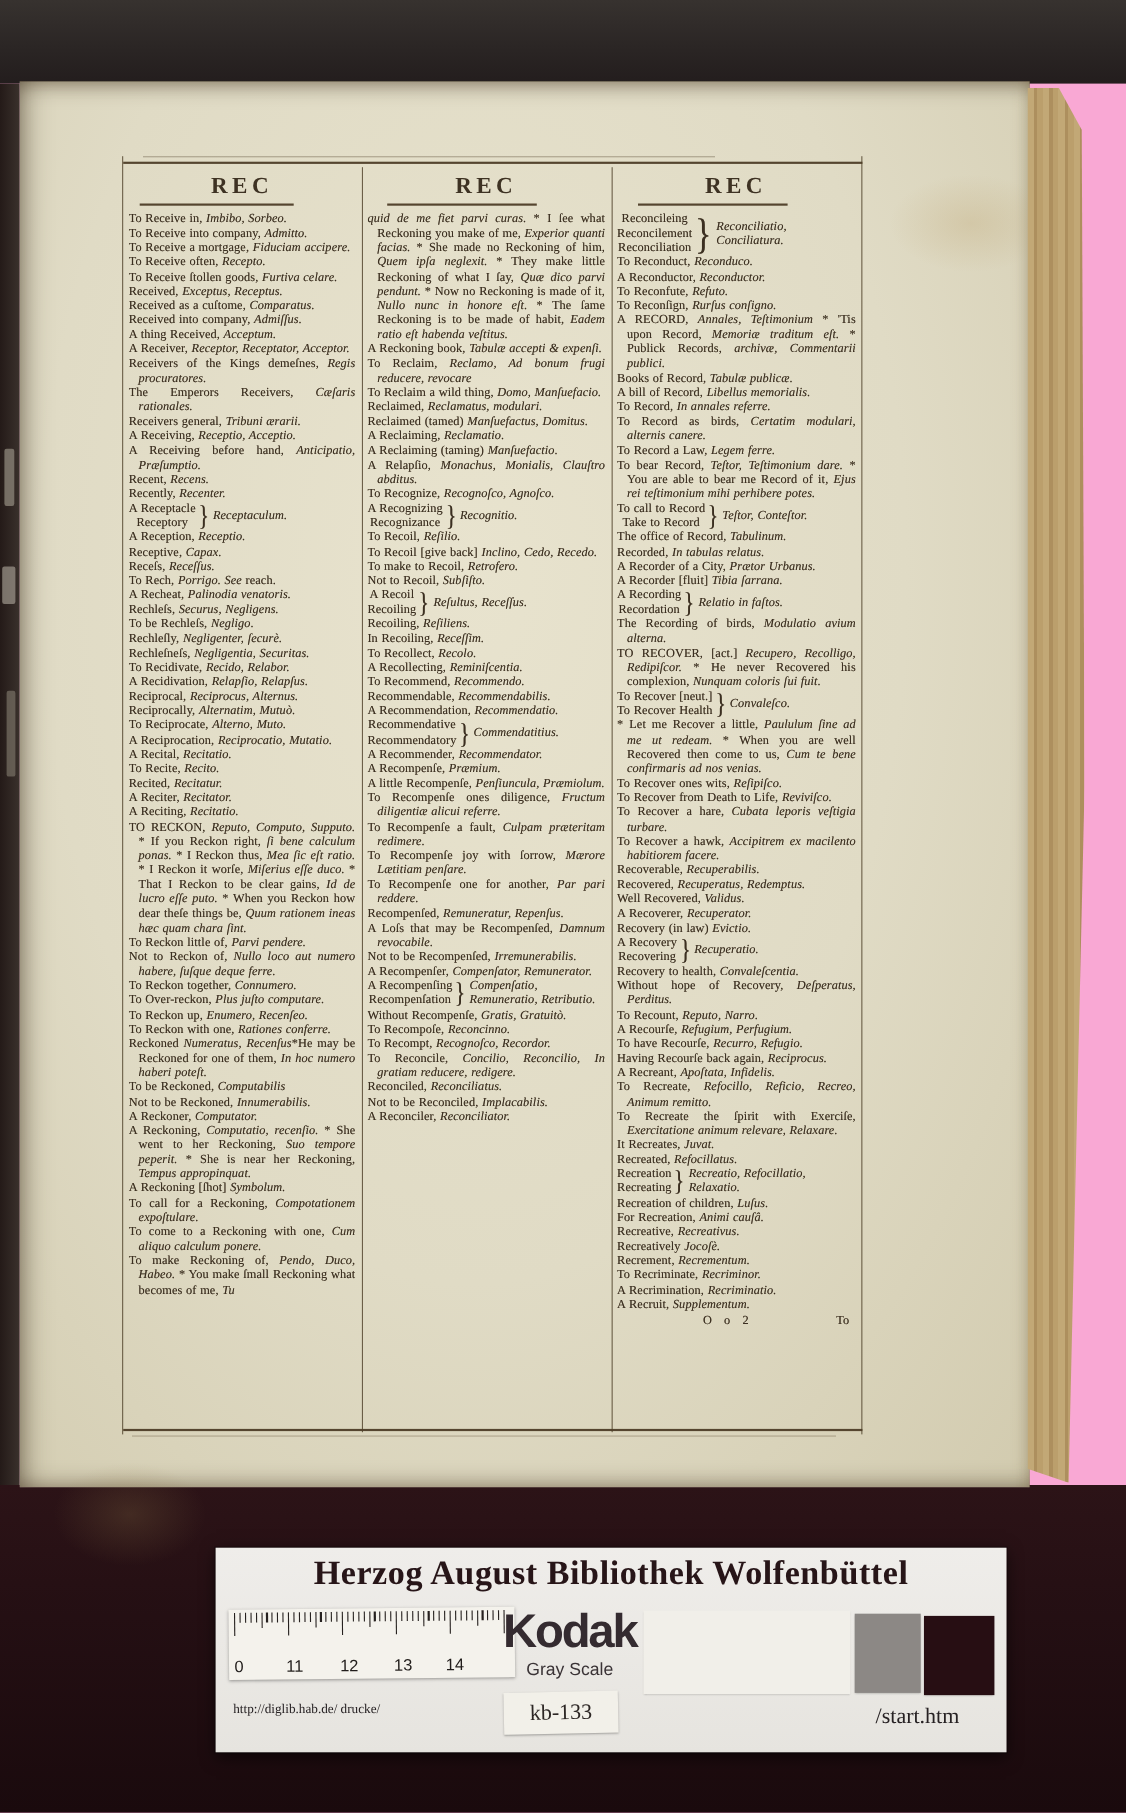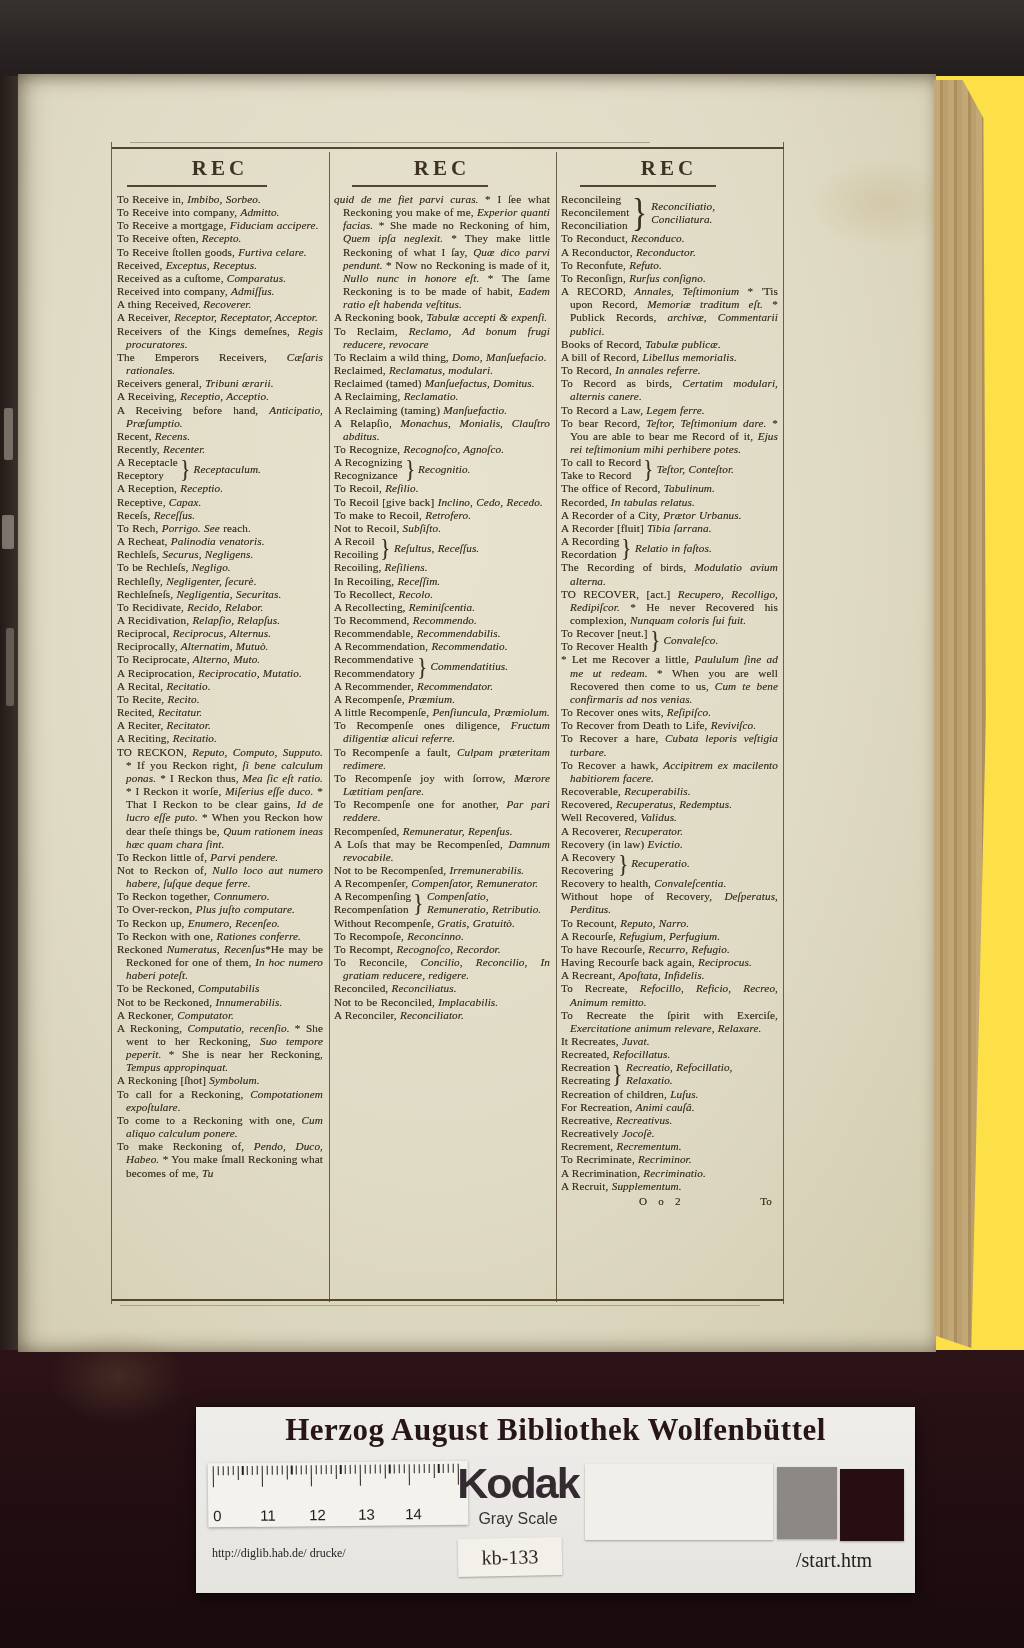--- a/index.html
+++ b/index.html
@@ -1,17 +1,17 @@
 <!DOCTYPE html>
 <html><head>
 <meta charset="utf-8">
 <style>
   html,body{margin:0;padding:0;background:#14090b;}
   #canvas{position:relative;width:1024px;height:1648px;overflow:hidden;
-          background:#fde047;font-family:"Liberation Serif","DejaVu Serif",serif;text-decoration:underline;}
+          background:#f9a8d4;font-family:"Liberation Serif","DejaVu Serif",serif;text-decoration:underline;}
   [data-interactable]{cursor:default;}
 
   
   .top-band{position:absolute;left:0;top:0;width:1024px;height:76px;
             background:linear-gradient(180deg,#37322f 0%,#2b2625 55%,#231d1d 100%);}
   .bottom-band{position:absolute;left:0;top:1350px;width:1024px;height:298px;
             background:linear-gradient(180deg,#2c1317 0%,#240f13 40%,#1a0a0d 100%);}
   .left-edge{position:absolute;left:0;top:76px;width:18px;height:1274px;
             background:linear-gradient(90deg,#241a18,#3a312c);}
   .speck{position:absolute;border-radius:2px;}
@@ -39,21 +39,21 @@
         font-weight:bold;font-size:21px;letter-spacing:4px;color:#3e3223;}
 
   .col-body{position:absolute;top:193px;height:1108px;overflow:hidden;
         font-size:11.2px;line-height:13.15px;color:#3b2f21;text-align:justify;
         letter-spacing:.1px;word-spacing:.4px;
         text-shadow:0 0 .45px rgba(62,48,28,.55);}
   .entry{margin:0;padding-left:9px;text-indent:-9px;}
   .lat{font-style:italic;}
   .entry.brace{display:flex;align-items:center;padding-left:0;text-indent:0;text-align:left;}
   .bl{display:flex;flex-direction:column;flex:0 0 auto;}
-  .bl span{white-space:nowrap;}
+  .bl span{white-space:nowrap;text-align:center;}
   .bg{line-height:1;font-weight:normal;margin:0 2px 0 1px;transform:scaleX(.8);}
   .bt{flex:1;}
   .sigline{display:flex;justify-content:space-between;padding:2px 6px 0 78px;}
   .sig{letter-spacing:4px;}
 
   
   .card{position:absolute;left:196px;top:1407px;width:719px;height:186px;
         background:linear-gradient(180deg,#efedea 0%,#e6e4df 100%);
         box-shadow:0 0 0 1px rgba(0,0,0,.35), 0 4px 14px rgba(0,0,0,.6);}
   .card-title{position:absolute;left:0;top:5px;width:100%;text-align:center;
@@ -117,21 +117,21 @@
 
   <div class="col-body" style="left:117px;width:206px" data-interactable="false">
       <p class="entry" data-interactable="false"><span>To Receive in, </span><span class="lat">Imbibo, Sorbeo.</span></p>
       <p class="entry" data-interactable="false"><span>To Receive into company, </span><span class="lat">Admitto.</span></p>
       <p class="entry" data-interactable="false"><span>To Receive a mortgage, </span><span class="lat">Fiduciam accipere.</span></p>
       <p class="entry" data-interactable="false"><span>To Receive often, </span><span class="lat">Recepto.</span></p>
       <p class="entry" data-interactable="false"><span>To Receive ſtollen goods, </span><span class="lat">Furtiva celare.</span></p>
       <p class="entry" data-interactable="false"><span>Received, </span><span class="lat">Exceptus, Receptus.</span></p>
       <p class="entry" data-interactable="false"><span>Received as a cuſtome, </span><span class="lat">Comparatus.</span></p>
       <p class="entry" data-interactable="false"><span>Received into company, </span><span class="lat">Admiſſus.</span></p>
-      <p class="entry" data-interactable="false"><span>A thing Received, </span><span class="lat">Recoverer.</span></p>
+      <p class="entry" data-interactable="false"><span>A thing Received, </span><span class="lat">Acceptum.</span></p>
       <p class="entry" data-interactable="false"><span>A Receiver, </span><span class="lat">Receptor, Receptator, Acceptor.</span></p>
       <p class="entry" data-interactable="false"><span>Receivers of the Kings demeſnes, </span><span class="lat">Regis procuratores.</span></p>
       <p class="entry" data-interactable="false"><span>The Emperors Receivers, </span><span class="lat">Cæſaris rationales.</span></p>
       <p class="entry" data-interactable="false"><span>Receivers general, </span><span class="lat">Tribuni ærarii.</span></p>
       <p class="entry" data-interactable="false"><span>A Receiving, </span><span class="lat">Receptio, Acceptio.</span></p>
       <p class="entry" data-interactable="false"><span>A Receiving before hand, </span><span class="lat">Anticipatio, Præſumptio.</span></p>
       <p class="entry" data-interactable="false"><span>Recent, </span><span class="lat">Recens.</span></p>
       <p class="entry" data-interactable="false"><span>Recently, </span><span class="lat">Recenter.</span></p>
       <div class="entry brace" data-interactable="false">
         <span class="bl">

